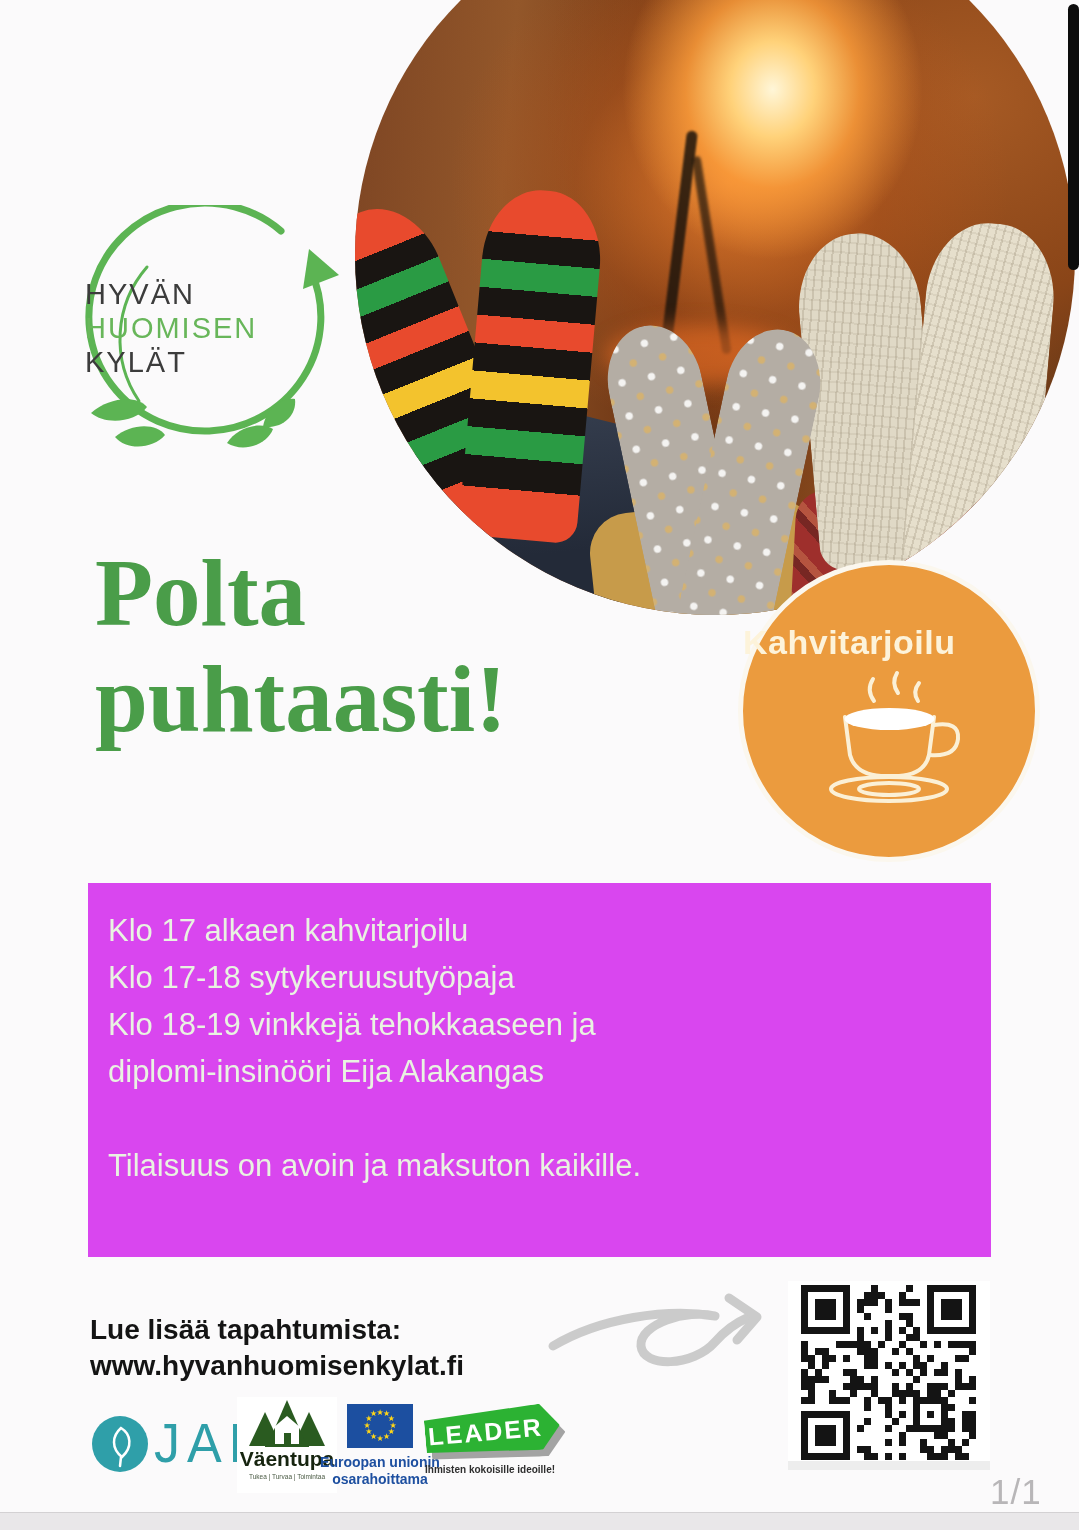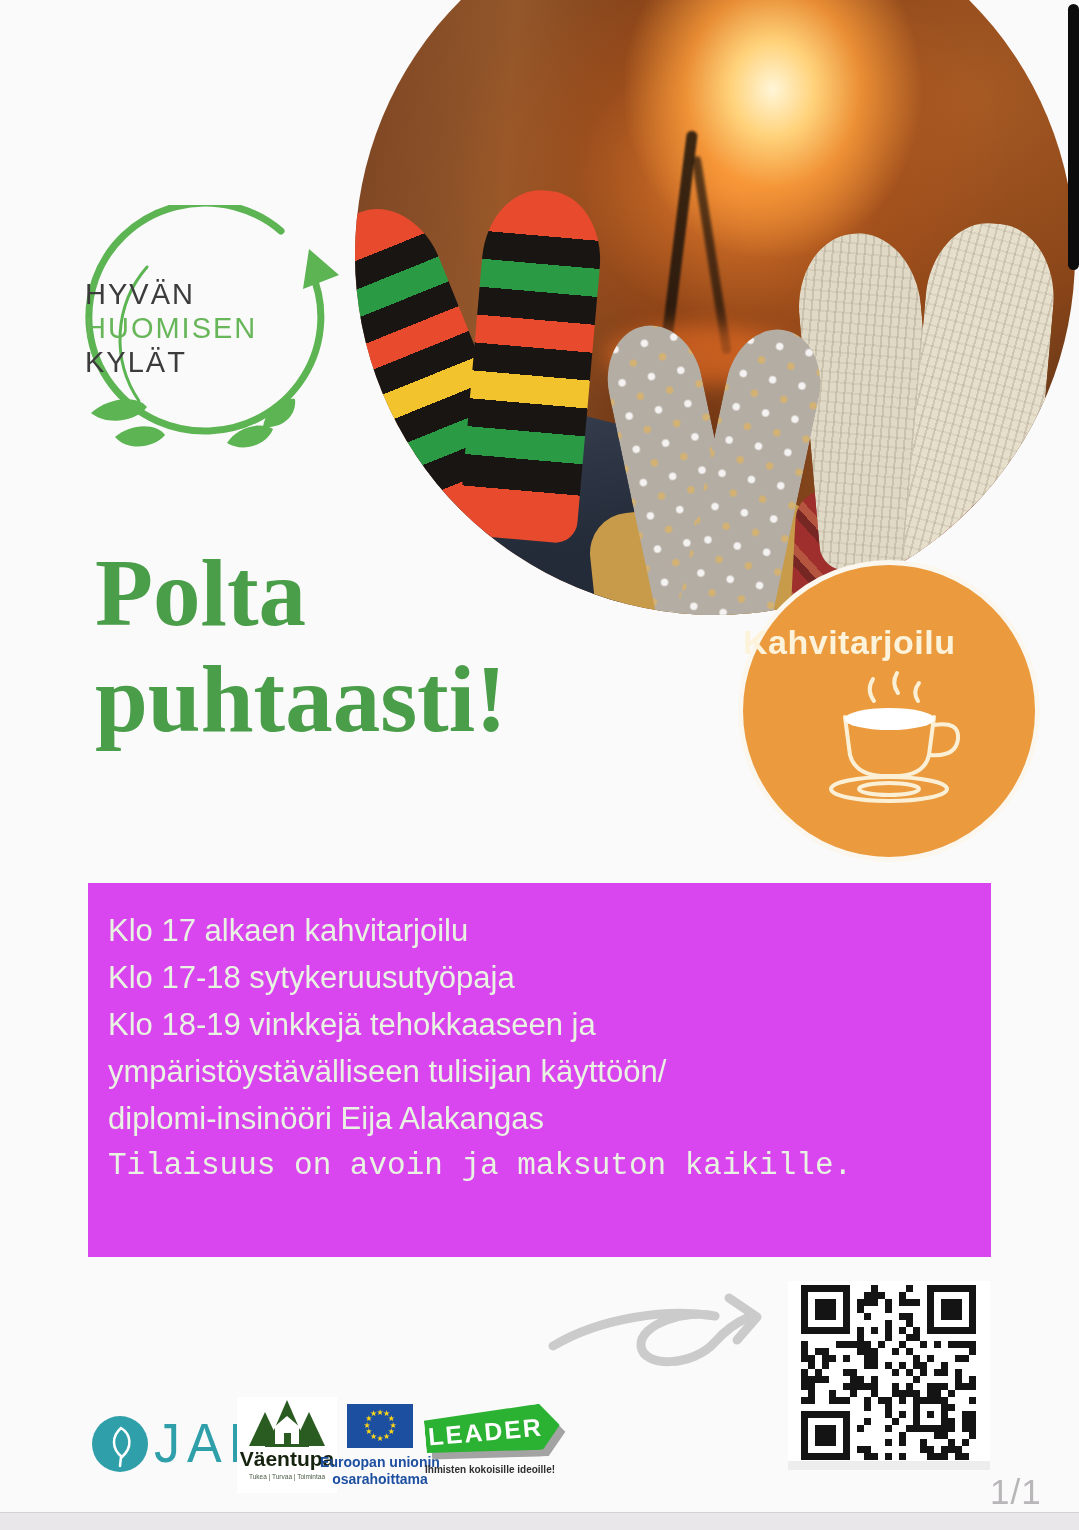--- a/index.html
+++ b/index.html
@@ -68,21 +68,21 @@
   
   .title{position:absolute;left:95px;top:540px;font-family:"Liberation Serif",serif;
          font-weight:700;font-size:95px;line-height:106px;color:#4a9d49;}
   .event-info{position:absolute;left:95px;top:760px;font-size:34px;font-weight:700;
               color:#141414;line-height:48px;}
 
   
   .green-box{position:absolute;left:88px;top:883px;width:903px;height:374px;background:#d946ef;
              box-sizing:border-box;padding:24px 20px;color:#e9f3e1;font-size:31px;line-height:47px;
              font-weight:400;}
-  .green-box .note{font-family:Liberation Mono, monospace;}
+  .green-box .note{margin-top:47px;}
 
   
   .more-info{position:absolute;left:90px;top:1312px;font-size:28px;font-weight:700;
              color:#141414;line-height:36px;}
 
   
   .japa{position:absolute;left:92px;top:1412px;width:200px;height:70px;}
   .japa-circle{position:absolute;left:0;top:4px;width:56px;height:56px;border-radius:50%;background:#2f9fa9;}
   .japa-name{position:absolute;left:62px;top:-2px;font-size:52px;font-weight:400;color:#2f9fa9;
              letter-spacing:7px;transform:scaleY(1.08);transform-origin:top left;}
@@ -173,25 +173,28 @@
   <div class="title">
     <div>Polta</div>
     <div>puhtaasti!</div>
   </div>
 
 
   <div class="green-box">
     <div>Klo 17 alkaen kahvitarjoilu</div>
     <div>Klo 17-18 sytykeruusutyöpaja</div>
     <div>Klo 18-19 vinkkejä tehokkaaseen ja</div>
-    <div>ympäristöystävälliseen tulisijan käyttöön/</div>
     <div>diplomi-insinööri Eija Alakangas</div>
     <div class="note">Tilaisuus on avoin ja maksuton kaikille.</div>
   </div>
 
+  <div class="more-info">
+    <div>Lue lisää tapahtumista:</div>
+    <div>www.hyvanhuomisenkylat.fi</div>
+  </div>
 
   <div class="japa">
     <div class="japa-circle">
       <svg width="56" height="56" viewBox="0 0 56 56">
         <path d="M29,12 C39,18 41,31 30,41 C19,32 20,20 29,12 Z M29,41 L28,50" fill="none" stroke="#ffffff" stroke-width="2.5" stroke-linecap="round"></path>
       </svg>
     </div>
     <div class="japa-name">JAPA</div>
   </div>
 

